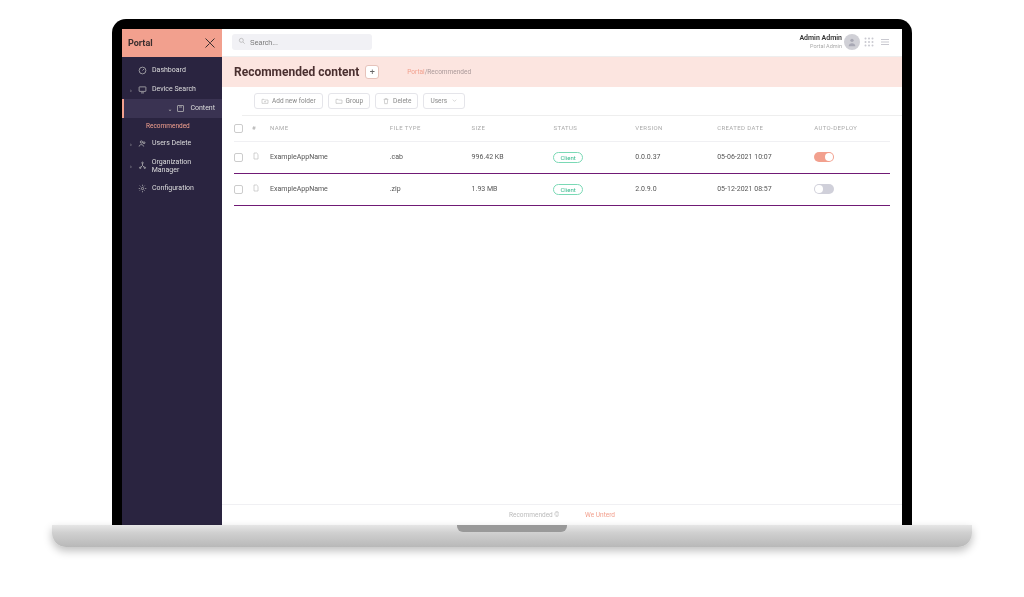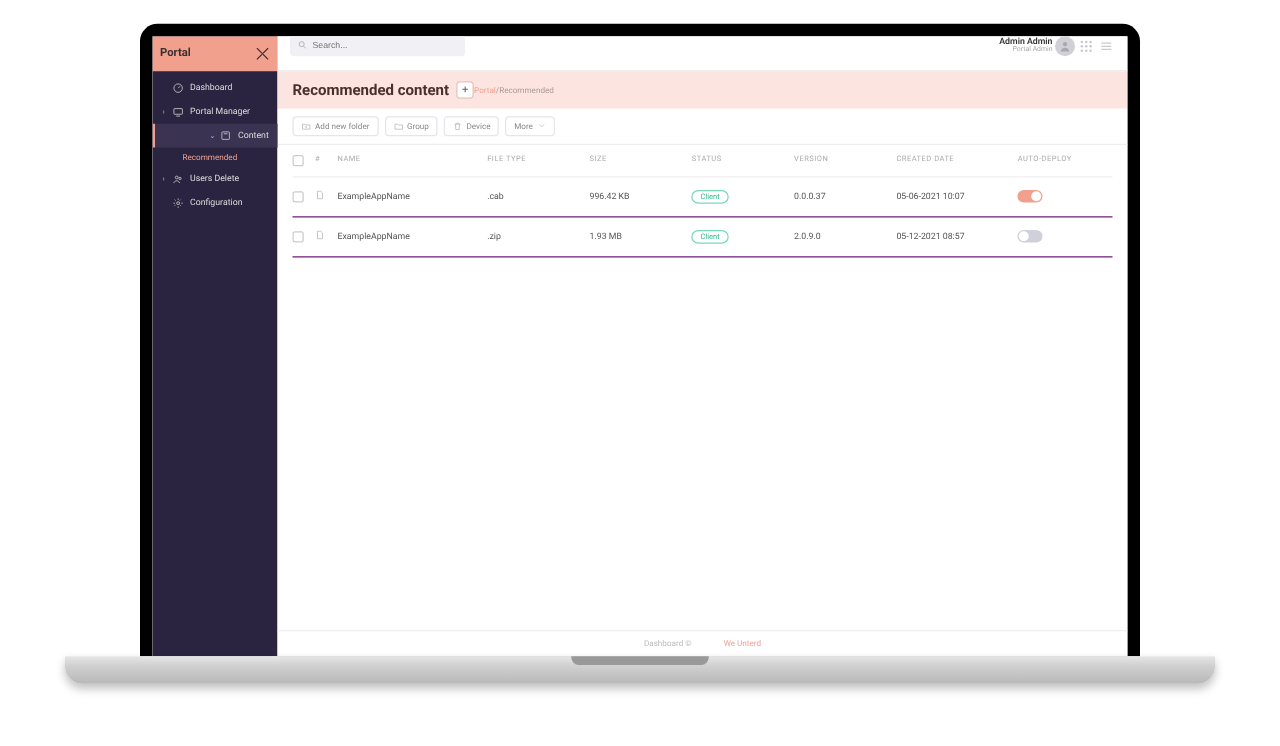--- a/index.html
+++ b/index.html
@@ -116,21 +116,21 @@
     width: 4px;
     text-align: center;
   }
 
   
   .main { flex: 1; display: flex; flex-direction: column; }
   .topbar {
     height: 28px;
     background: #fff;
     display: flex;
-    align-items: flex-start;
+    align-items: center;
     padding: 0 10px;
     border-bottom: 1px solid #eee;
   }
   .search {
     height: 16px;
     width: 140px;
     background: #f1f1f5;
     border-radius: 3px;
     display: flex;
     align-items: center;
@@ -169,30 +169,31 @@
   .page-title-wrap { display: flex; align-items: center; gap: 6px; }
   .page-title { font-size: 12px; font-weight: 700; color: #4a2f2f; }
   .add-btn {
     width: 14px; height: 14px;
     background: #fff;
     border: 1px solid #e6c3bb;
     border-radius: 3px;
     display: flex; align-items: center; justify-content: center;
     font-size: 9px; color: #666;
   }
-  .breadcrumb { font-size: 6.5px; }
+  .breadcrumb { font-size: 6.5px; margin-left: 28px; }
   .breadcrumb .bc1 { color: #f2a08e; }
   .breadcrumb .bc2 { color: #a99; }
 
   .toolbar {
     background: #fff;
     padding: 6px 12px;
     display: flex;
     gap: 5px;
     border-bottom: 1px solid #eee;
+    margin-left: 20px;
   }
   .tbtn {
     height: 16px;
     padding: 0 6px;
     border: 1px solid #e5e5ea;
     border-radius: 3px;
     background: #fff;
     display: flex; align-items: center; gap: 3px;
     font-size: 6.5px; color: #888;
     cursor: pointer;
@@ -294,21 +295,21 @@
             <span>Dashboard</span>
           </div>
           <div class="nav-item">
             <span class="caret">›</span>
             <span class="nav-icon">
               <svg viewBox="0 0 24 24" width="9" height="9" fill="none" stroke="currentColor" stroke-width="2">
                   <rect x="3" y="5" width="18" height="12" rx="1"></rect>
                   <path d="M8 21h8"></path>
                 </svg>
             </span>
-            <span>Portal Manager</span>
+            <span>Device Search</span>
           </div>
           <div class="nav-item active">
             <span class="caret">⌄</span>
             <span class="nav-icon">
               <svg viewBox="0 0 24 24" width="9" height="9" fill="none" stroke="currentColor" stroke-width="2">
                   <rect x="4" y="4" width="16" height="16" rx="1"></rect>
                   <path d="M8 8h8"></path>
                 </svg>
             </span>
             <span>Content</span>
@@ -319,20 +320,32 @@
           <div class="nav-item">
             <span class="caret">›</span>
             <span class="nav-icon">
               <svg viewBox="0 0 24 24" width="9" height="9" fill="none" stroke="currentColor" stroke-width="2">
                   <circle cx="9" cy="8" r="3"></circle>
                   <circle cx="16" cy="10" r="2.5"></circle>
                   <path d="M3 20c0-3 3-5 6-5s6 2 6 5"></path>
                 </svg>
             </span>
             <span>Users Delete</span>
+          </div>
+          <div class="nav-item">
+            <span class="caret">›</span>
+            <span class="nav-icon">
+              <svg viewBox="0 0 24 24" width="9" height="9" fill="none" stroke="currentColor" stroke-width="2">
+                  <circle cx="12" cy="5" r="2"></circle>
+                  <circle cx="6" cy="18" r="2"></circle>
+                  <circle cx="18" cy="18" r="2"></circle>
+                  <path d="M12 7v5m0 0l-5 5m5-5l5 5"></path>
+                </svg>
+            </span>
+            <span>Organization Manager</span>
           </div>
           <div class="nav-item">
             <span class="caret"></span>
             <span class="nav-icon">
               <svg viewBox="0 0 24 24" width="9" height="9" fill="none" stroke="currentColor" stroke-width="2">
                   <circle cx="12" cy="12" r="3"></circle>
                   <path d="M12 2v3m0 14v3m10-10h-3M5 12H2m15.5-7.5l-2 2m-9 9l-2 2m0-13l2 2m9 9l2 2"></path>
                 </svg>
             </span>
             <span>Configuration</span>
@@ -410,24 +423,24 @@
                 </svg>
               </span>
             <span>Group</span>
           </div>
           <div class="tbtn">
             <span class="ic">
                 <svg viewBox="0 0 24 24" width="8" height="8" fill="none" stroke="#bbb" stroke-width="2">
                   <path d="M5 7h14M9 7V5h6v2m-8 0l1 13h8l1-13"></path>
                 </svg>
               </span>
-            <span>Device</span>
+            <span>Delete</span>
           </div>
           <div class="tbtn">
-            <span>More</span>
+            <span>Users</span>
             <span class="ic">
                 <svg viewBox="0 0 24 24" width="7" height="7" fill="none" stroke="#bbb" stroke-width="2">
                   <path d="M6 9l6 6 6-6"></path>
                 </svg>
               </span>
           </div>
         </div>
 
         <div class="table-wrap">
           <div class="thead">
@@ -479,21 +492,21 @@
             <div>05-12-2021 08:57</div>
             <div>
                 <div class="toggle off">
                   <div class="knob"></div>
                 </div>
               </div>
           </div>
         </div>
 
         <div class="footer">
-          <span>Dashboard © </span><span class="brandlink">We Unterd</span>
+          <span>Recommended © </span><span class="brandlink">We Unterd</span>
         </div>
       </div>
 
     </div>
   </div>
   <div class="laptop-base">
     <div class="laptop-notch"></div>
   </div>
 </div>
 

